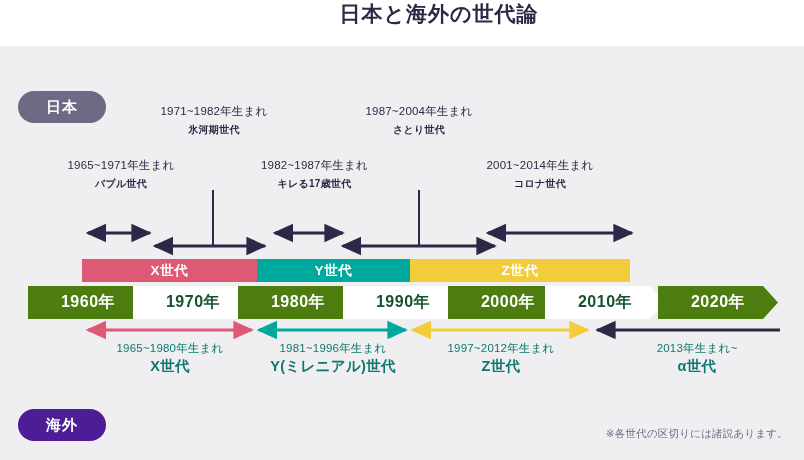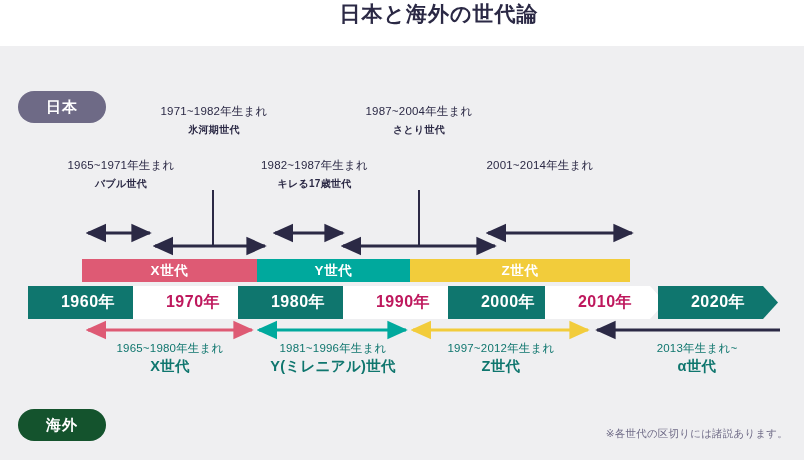--- a/index.html
+++ b/index.html
@@ -60,21 +60,21 @@
   }
   .badge-jp {
     left: 18px; top: 66px;
     width: 88px; height: 32px;
     background: #6E6A86;
     margin-top: 25px;
   }
   .badge-ov {
     left: 18px; top: 409px;
     width: 88px; height: 32px;
-    background: #14532d;
+    background: #4c1d95;
   }
 
   
   .anno {
     position: absolute;
     text-align: center;
     color: #2B2945;
     white-space: nowrap;
   }
   .anno .years {
@@ -123,22 +123,22 @@
     top: 0;
     height: 33px;
     display: flex;
     align-items: center;
     justify-content: center;
     font-size: 16px;
     font-weight: bold;
     letter-spacing: 0.5px;
     clip-path: polygon(0 0, calc(100% - 15px) 0, 100% 50%, calc(100% - 15px) 100%, 0 100%);
   }
-  .chev.gray  { background: #0f766e; color: #ffffff; }
-  .chev.white { background: #ffffff; color: #be185d; }
+  .chev.gray  { background: #4d7c0f; color: #ffffff; }
+  .chev.white { background: #ffffff; color: #14532d; }
   .chev.first {
     clip-path: polygon(0 0, calc(100% - 15px) 0, 100% 50%, calc(100% - 15px) 100%, 0 100%);
   }
 
   
   .anno-b {
     position: absolute;
     text-align: center;
     color: #0f766e;
     white-space: nowrap;
@@ -194,20 +194,21 @@
     <div class="name">バブル世代</div>
   </div>
 
   <div class="anno" style="left:222px; top:157px; width:185px;">
     <div class="years">1982~1987年生まれ</div>
     <div class="name">キレる17歳世代</div>
   </div>
 
   <div class="anno" style="left:455px; top:157px; width:170px;">
     <div class="years">2001~2014年生まれ</div>
+    <div class="name">コロナ世代</div>
   </div>
 
   <svg class="overlay" viewBox="0 0 804 460">
     <defs>
       <marker id="ahDark" markerWidth="7" markerHeight="7" refX="6.2" refY="3.5" orient="auto" markerUnits="strokeWidth">
         <path d="M0,0.4 L6.8,3.5 L0,6.6 z" fill="#2B2945"></path>
       </marker>
       <marker id="ahDarkStart" markerWidth="7" markerHeight="7" refX="0.8" refY="3.5" orient="auto" markerUnits="strokeWidth">
         <path d="M6.8,0.4 L0,3.5 L6.8,6.6 z" fill="#2B2945"></path>
       </marker>

